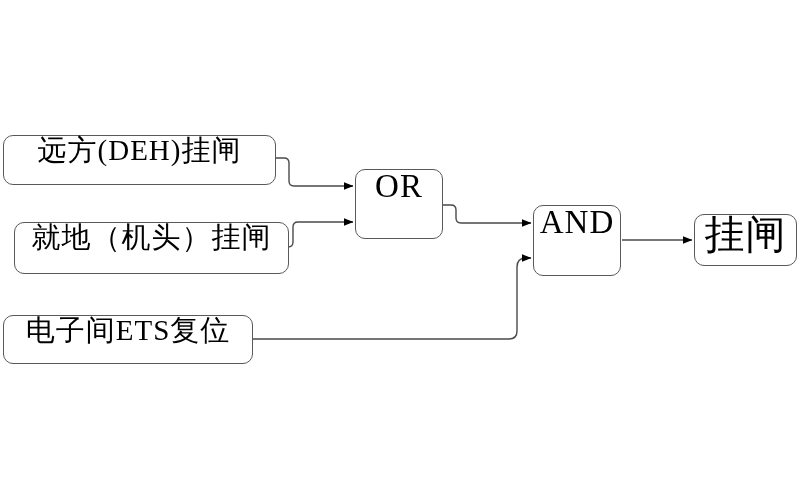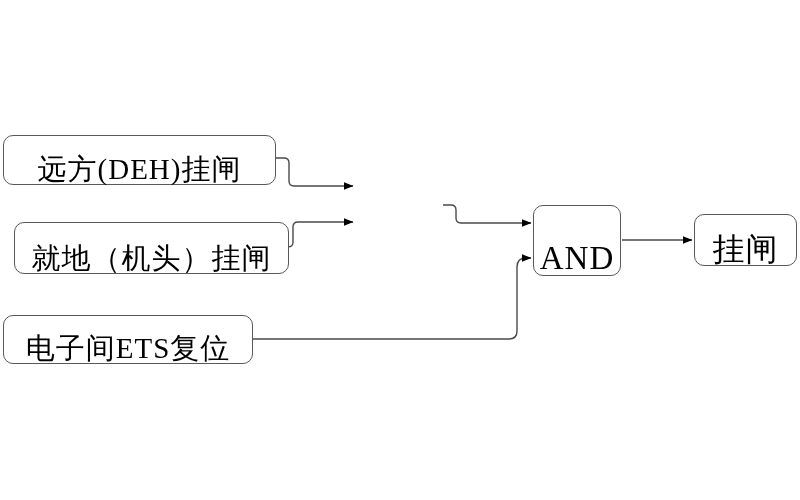--- a/index.html
+++ b/index.html
@@ -23,31 +23,31 @@
     width: 800px;
     height: 500px;
   }
   .node {
     position: absolute;
     box-sizing: border-box;
     border: 1.5px solid #595959;
     border-radius: 10px;
     background: #ffffff;
     display: flex;
-    align-items: flex-end;
+    align-items: flex-start;
     justify-content: center;
     line-height: 1;
     white-space: nowrap;
   }
   .node .label {
     letter-spacing: 1px;
   }
   .node-input { font-size: 29px; }
   .node-gate  { font-size: 33px; letter-spacing: 0; }
-  .node-out   { font-size: 32px; }
+  .node-out   { font-size: 40px; }
 
   
   #node-remote { left: 3px;   top: 135px; width: 273px; height: 50px; }
   #node-local  { left: 14px;   top: 222px; width: 275px; height: 52px; }
   #node-ets    { left: 3px;   top: 315px; width: 250px; height: 49px; }
   #gate-or     { left: 355px; top: 169px; width: 88px;  height: 70px; }
   #gate-and    { left: 533px; top: 205px; width: 88px;  height: 71px; }
   #node-out    { left: 694px; top: 214px; width: 103px; height: 52px; }
 </style>
 </head>
@@ -75,20 +75,23 @@
   </div>
 
   <div class="node node-input" id="node-local">
     <span class="label">就地（机头）挂闸</span>
   </div>
 
   <div class="node node-input" id="node-ets">
     <span class="label">电子间ETS复位</span>
   </div>
 
+  <div class="node node-gate" id="gate-or">
+    <span class="label">OR</span>
+  </div>
 
   <div class="node node-gate" id="gate-and">
     <span class="label">AND</span>
   </div>
 
   <div class="node node-out" id="node-out">
     <span class="label">挂闸</span>
   </div>
 
 </div>

